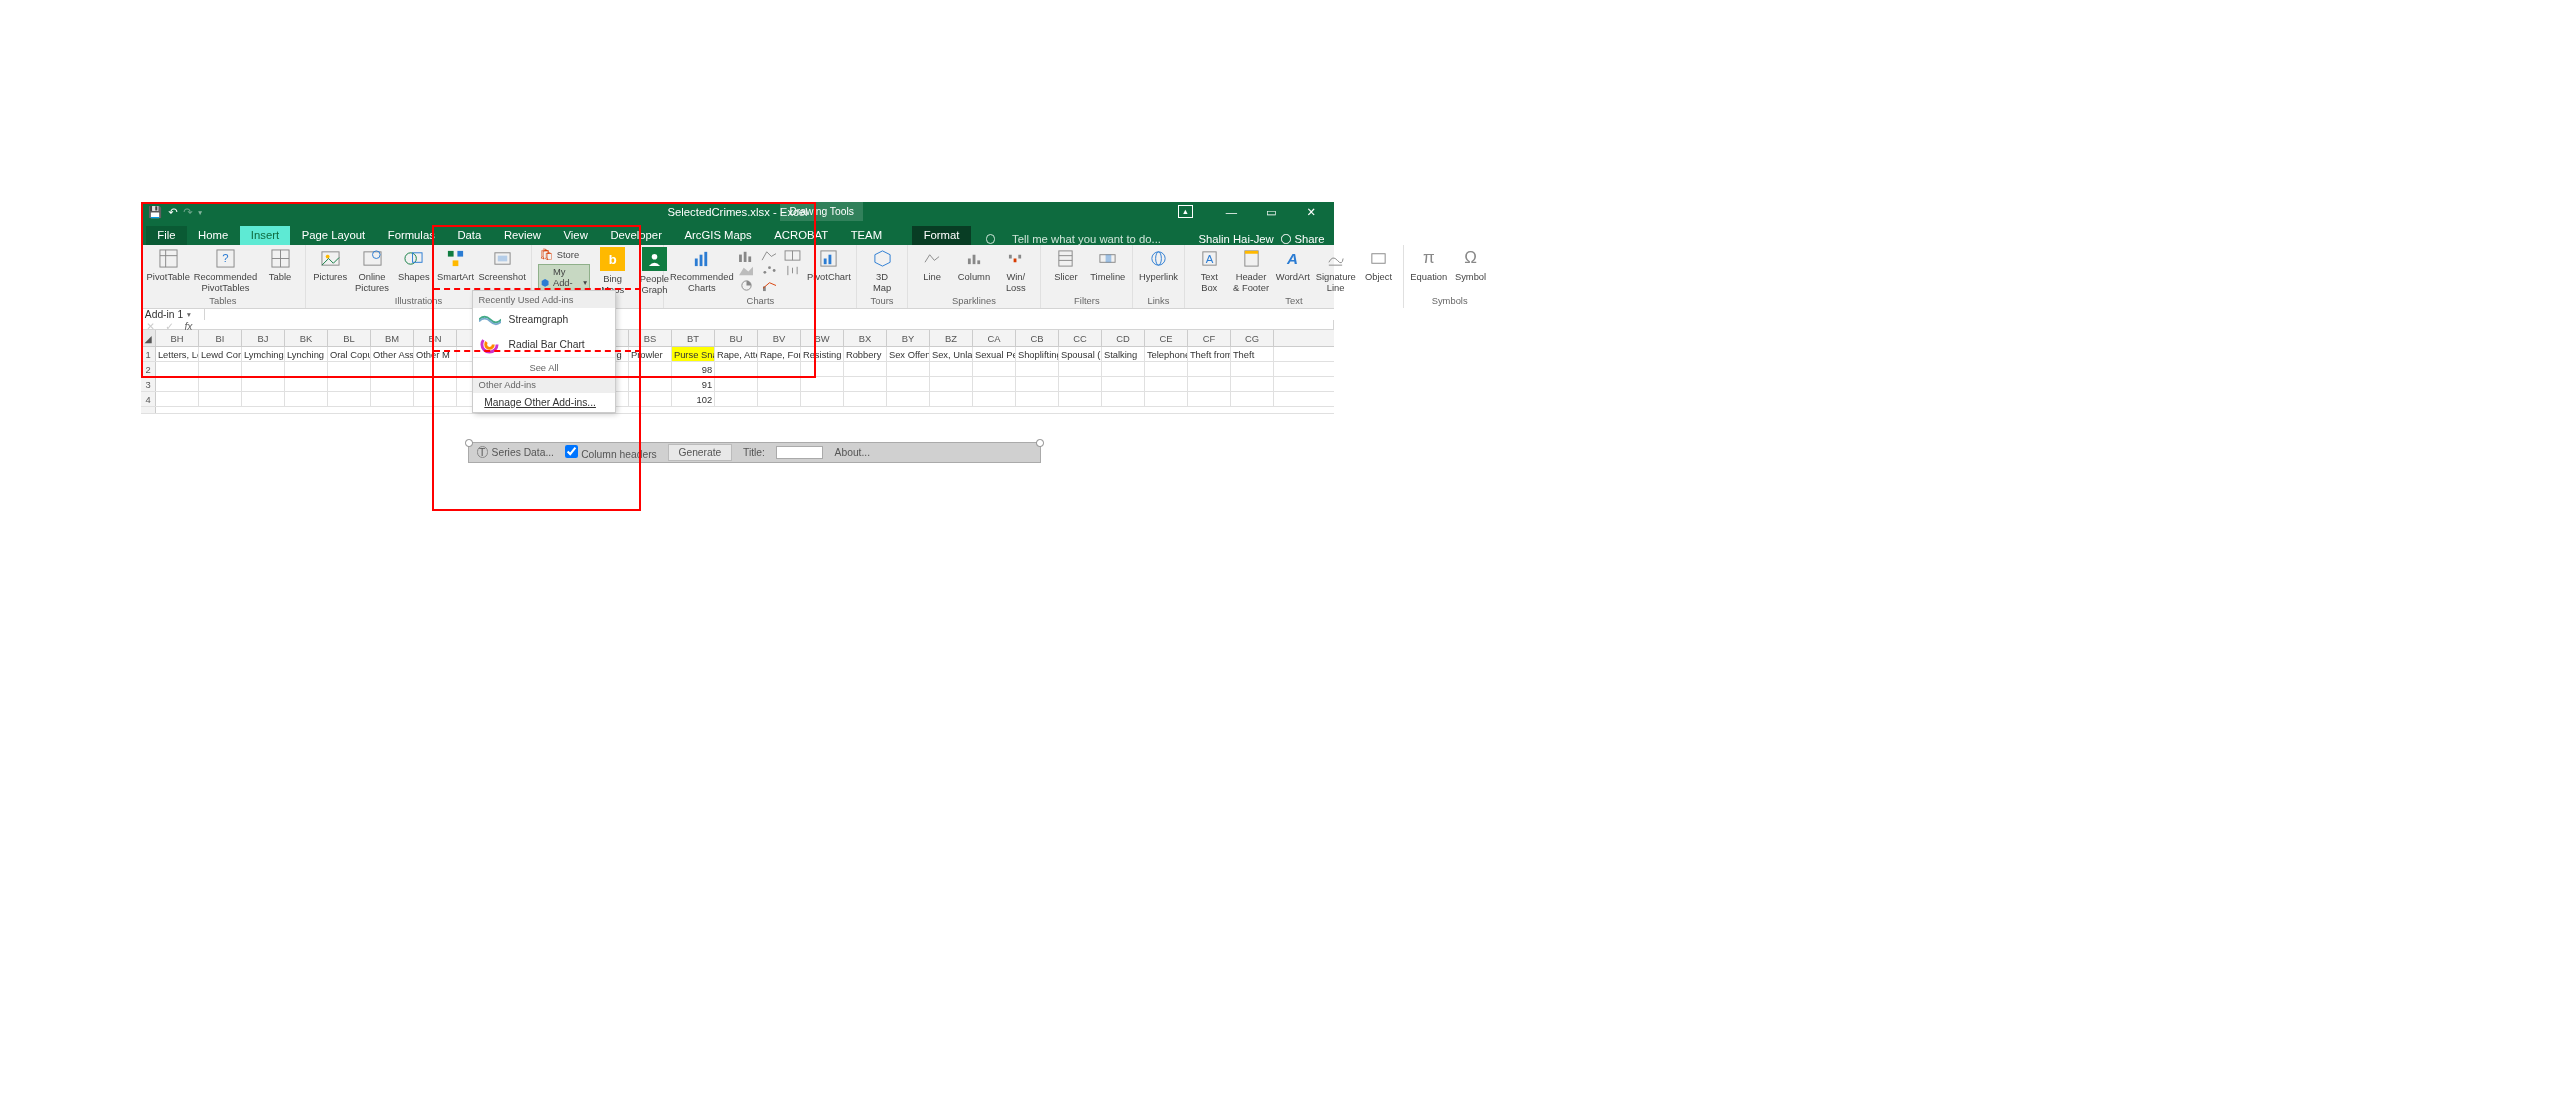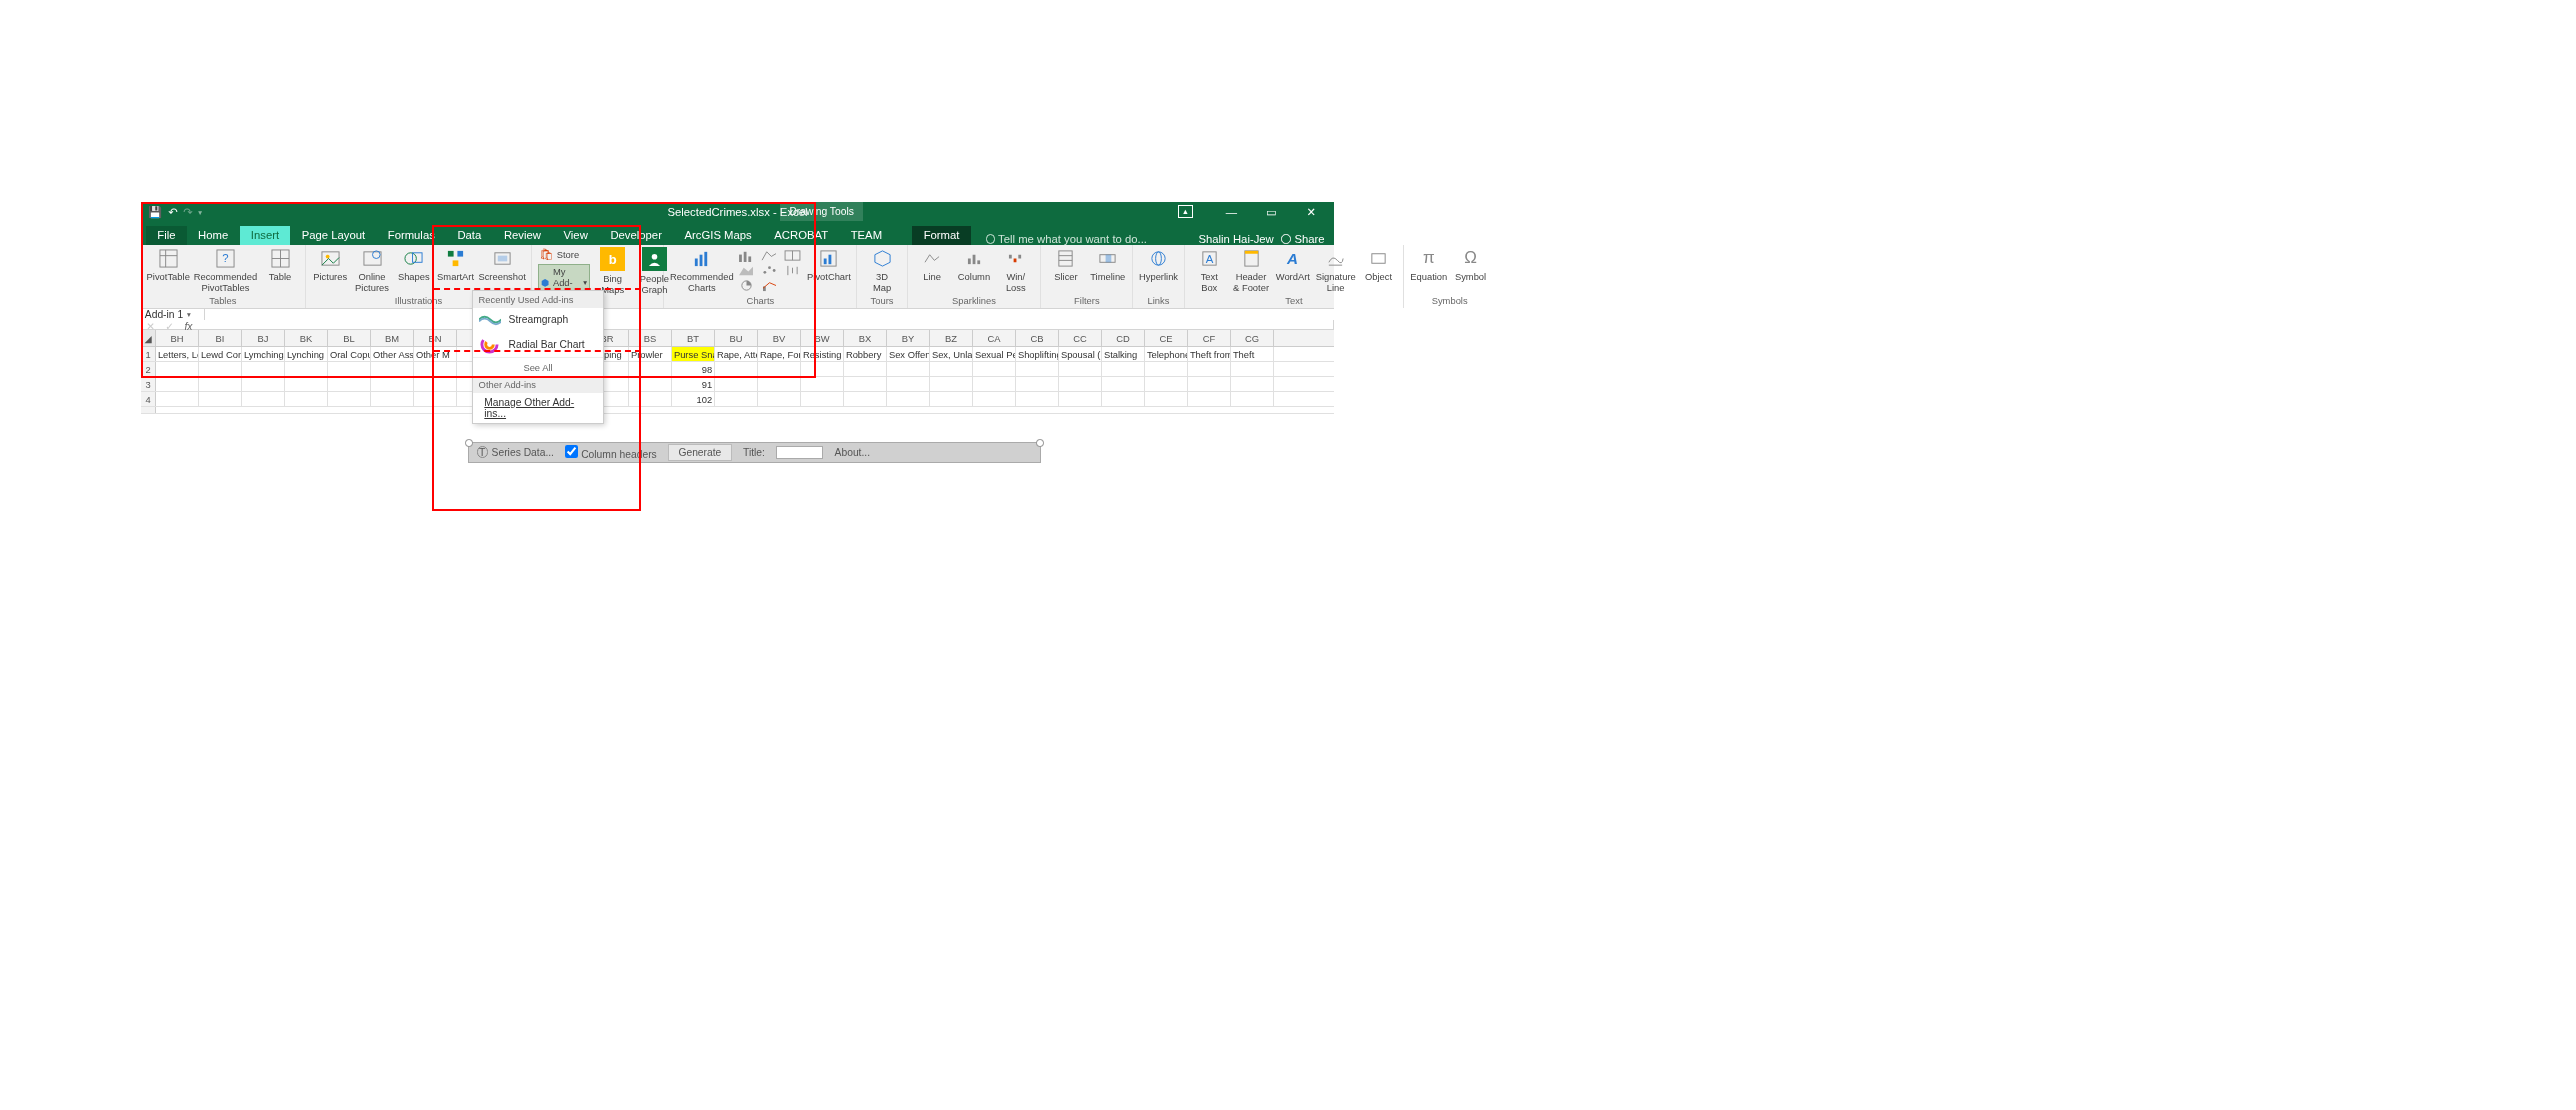--- a/index.html
+++ b/index.html
@@ -15,21 +15,21 @@
 .titlebar .wincontrols div { width: 38px; height: 19px; display: flex; align-items: center; justify-content: center; font-size: 11.3px; }
 .titlebar .context-tab { position: absolute; left: 639px; top: 0; height: 19px; background: rgba(255,255,255,0.15); padding: 0 9.4px; display: flex; align-items: center; font-size: 10.3px; }
 .titlebar .ribbon-display { position: absolute; right: 141px; top: 2.8px; width: 15px; height: 13px; border: 0.9px solid #fff; font-size: 8.5px; display: flex; align-items: center; justify-content: center; }
 
 
 .tabs { height: 22.5px; background: #0e6b3f; display: flex; align-items: flex-end; padding-left: 5px; color: #fff; position: relative; }
 .tab { padding: 3.8px 11.3px; font-size: 11.3px; cursor: pointer; white-space: nowrap; }
 .tab.file { background: #0a5a34; }
 .tab.active { background: #5eead4; color: #0e6b3f; }
 .tab.context { background: #083d24; margin-left: 19px; }
-.tabs .tell-me { color: #cfe6d9; margin-left: 15px; font-size: 11.3px; display: flex; align-items: center; gap: 3px; }
+.tabs .tell-me { color: #cfe6d9; margin-left: 15px; font-size: 11.3px; display: flex; align-items: center; gap: 17px; }
 .tabs .bulb { width: 9.4px; height: 9.4px; border-radius: 50%; border: 0.9px solid #cfe6d9; }
 .tabs .user { position: absolute; right: 9.4px; color: #fff; font-size: 11.3px; display: flex; gap: 7.5px; }
 .tabs .user .share { display: flex; gap: 3.8px; align-items: center; }
 .tabs .user .person-icon { width: 9.4px; height: 9.4px; border-radius: 50%; border: 0.9px solid #fff; }
 
 
 .ribbon { background: #f1f1f1; border-bottom: 0.9px solid #d4d4d4; display: flex; height: 64px; }
 .group { border-right: 0.9px solid #e0e0e0; padding: 1.9px 5.6px 0; display: flex; flex-direction: column; justify-content: space-between; }
 .group-label { text-align: center; font-size: 9.4px; color: #666; padding-bottom: 1.9px; }
 .group-items { display: flex; gap: 3.8px; align-items: flex-start; }
@@ -56,21 +56,21 @@
 .colheaders { height: 17px; display: flex; background: #f3f3f3; border-bottom: 0.9px solid #ccc; }
 .ch { width: 43px; border-right: 0.9px solid #ccc; text-align: center; font-size: 9.4px; color: #555; line-height: 17px; }
 .ch.small { width: 15px; background: #e8e8e8; }
 .row { height: 15px; display: flex; border-bottom: 0.9px solid #e0e0e0; }
 .rh { width: 15px; background: #f3f3f3; border-right: 0.9px solid #ccc; text-align: center; font-size: 9.4px; color: #555; line-height: 15px; }
 .cell { width: 43px; border-right: 0.9px solid #e0e0e0; font-size: 9.4px; line-height: 15px; padding: 0 1.9px; white-space: nowrap; overflow: hidden; }
 .cell.hl { background: #ffff00; }
 .cell.num { text-align: right; }
 
 
-.addin-panel { position: absolute; left: 331px; top: 88px; width: 132px; background: #fff; border: 0.9px solid #ccc; box-shadow: 1.9px 1.9px 5.6px rgba(0,0,0,0.2); z-index: 20; font-size: 10.3px; }
+.addin-panel { position: absolute; left: 331px; top: 88px; width: 144px; background: #fff; border: 0.9px solid #ccc; box-shadow: 1.9px 1.9px 5.6px rgba(0,0,0,0.2); z-index: 20; font-size: 10.3px; }
 .addin-panel .section-title { background: #eee; padding: 2.8px 5.6px; font-size: 9.4px; color: #666; }
 .addin-panel .item { display: flex; align-items: center; gap: 7.5px; padding: 3.8px 5.6px; cursor: pointer; }
 .addin-panel .item .ico { width: 22.5px; height: 17px; display: flex; align-items: center; justify-content: center; }
 .addin-panel .footer { text-align: center; padding: 3.8px; color: #666; font-size: 9.4px; border-top: 0.9px solid #eee; cursor: pointer; }
 .addin-panel .manage { padding: 3.8px 11.3px; text-decoration: underline; cursor: pointer; }
 
 
 .float-tb { position: absolute; left: 327px; top: 240px; height: 20.7px; width: 573px; background: #d0d0d0; border: 0.9px solid #aaa; display: flex; align-items: center; gap: 11.3px; padding: 0 7.5px; font-size: 10.3px; color: #555; }
 .float-tb .fbtn { background: #e8e8e8; border: 0.9px solid #bbb; padding: 1.9px 9.4px; cursor: pointer; }
 .float-tb input[type=text] { width: 47px; height: 13px; border: 0.9px solid #aaa; }

